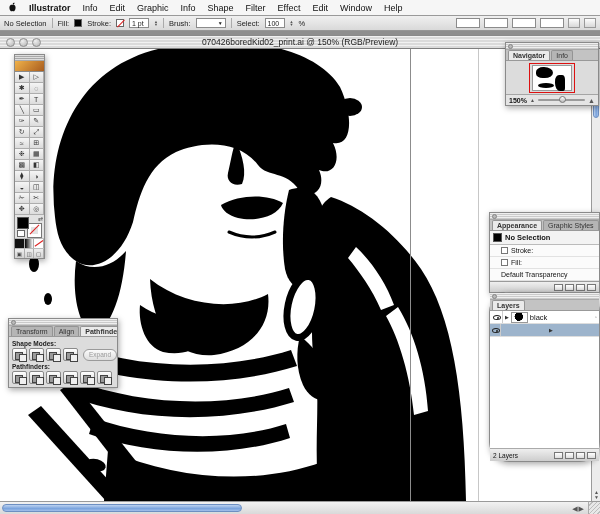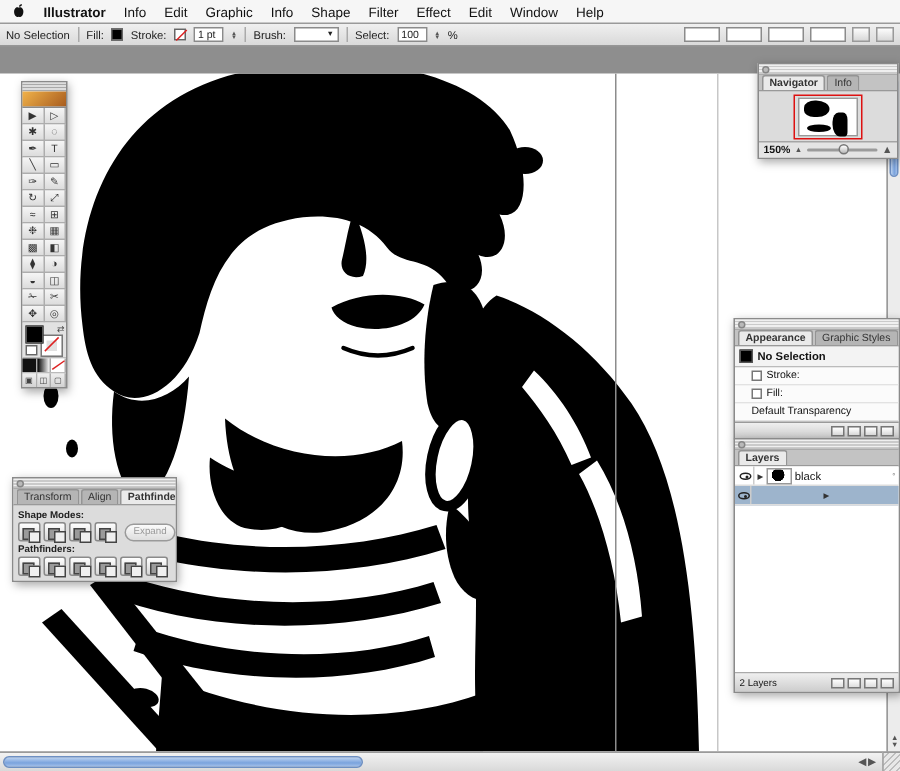--- a/index.html
+++ b/index.html
@@ -127,21 +127,21 @@
   .ap-title-row { display:flex; align-items:center; gap:3px; padding:2px 3px; background:#f3f3f3;
                   border-bottom:1px solid #bbb; font-weight:bold; font-size:7.5px; }
   .ap-swatch { width:9px; height:9px; background:#000; border:1px solid #555; flex:none; }
   .ap-row { display:flex; align-items:center; gap:3px; padding:2px 3px 2px 11px;
             border-bottom:1px solid #e2e2e2; background:#fbfbfb; font-size:7px; }
   .ap-mini { width:7px; height:7px; border:1px solid #777; background:#fff; flex:none; }
   .ap-bottom { height:11px; border-top:1px solid #9a9a9a; background:linear-gradient(#efefef,#cdcdcd);
                display:flex; align-items:center; justify-content:flex-end; gap:2px; padding:0 3px; }
   .mini-icon { width:9px; height:7px; border:1px solid #777; background:linear-gradient(#fff,#ddd); }
   
-  .layerspal { left:489px; top:292px; width:111px; height:170px; display:flex; flex-direction:column; }
+  .layerspal { left:489px; top:292px; width:111px; height:170px; display:flex; flex-direction:column;border-radius:20px; }
   .layer-rows { background:#fff; flex:1; display:flex; flex-direction:column; border-bottom:1px solid #aaa; }
   .layer-row { display:flex; align-items:center; height:13px; border-bottom:1px solid #ddd;
                padding:0 2px; gap:2px; background:#fff; font-size:7.5px; }
   .layer-row.selected { background:#9db4cc;gap:48px; }
   .eye-col { width:11px; display:flex; justify-content:center; border-right:1px solid #ccc; align-self:stretch; align-items:center; }
   .eye { width:8px; height:5px; border:1px solid #222; border-radius:50%; position:relative; }
   .eye::after { content:""; position:absolute; left:2.5px; top:1px; width:2px; height:2px; background:#222; border-radius:50%; }
   .tri { font-size:5px; color:#333; }
   .lthumb { width:17px; height:11px; border:1px solid #999; background:#fff; flex:none; }
   .black-art { background:radial-gradient(circle at 45% 40%, #000 42%, #fff 44%); }
@@ -206,20 +206,26 @@
     <span class="cb-right">
       <span class="cb-field" style="min-width:24px;"></span>
       <span class="cb-field" style="min-width:24px;"></span>
       <span class="cb-field" style="min-width:24px;"></span>
       <span class="cb-field" style="min-width:24px;"></span>
       <span class="cb-icon"></span>
       <span class="cb-icon"></span>
     </span>
   </div>
 
+  <div class="titlebar">
+    <span class="tl"></span>
+    <span class="tl"></span>
+    <span class="tl"></span>
+    <span class="doc-title">070426boredKid02_print.ai @ 150% (RGB/Preview)</span>
+  </div>
 
   <div class="canvas">
     <svg class="artwork-layer" width="591" height="452" viewBox="0 0 591 452" xmlns="http://www.w3.org/2000/svg">
       <g fill="#000">
         <path d="M55,168 C46,96 76,20 158,0 C238,-18 316,-2 340,38 C354,68 352,98 333,94 C342,112 333,127 319,121 C327,139 313,152 299,141 C286,121 268,129 258,116 C238,89 198,93 176,103 C148,116 139,146 133,173 C121,211 93,224 76,212 C61,202 57,186 55,168 Z"></path>
         <ellipse cx="350" cy="58" rx="12" ry="9"></ellipse>
         <path d="M76,212 C93,224 113,217 126,202 C123,242 113,277 93,287 C77,274 72,242 76,212 Z"></path>
         <path d="M140,256 C165,273 196,276 216,266 C213,293 191,309 163,303 C146,298 138,276 140,256 Z"></path>
         <path d="M181,77 C194,67 215,67 225,76 C221,90 203,94 190,89 C184,86 180,81 181,77 Z"></path>
         <path d="M249,71 C261,62 280,63 289,72 C285,85 268,88 256,83 C250,80 248,75 249,71 Z"></path>

